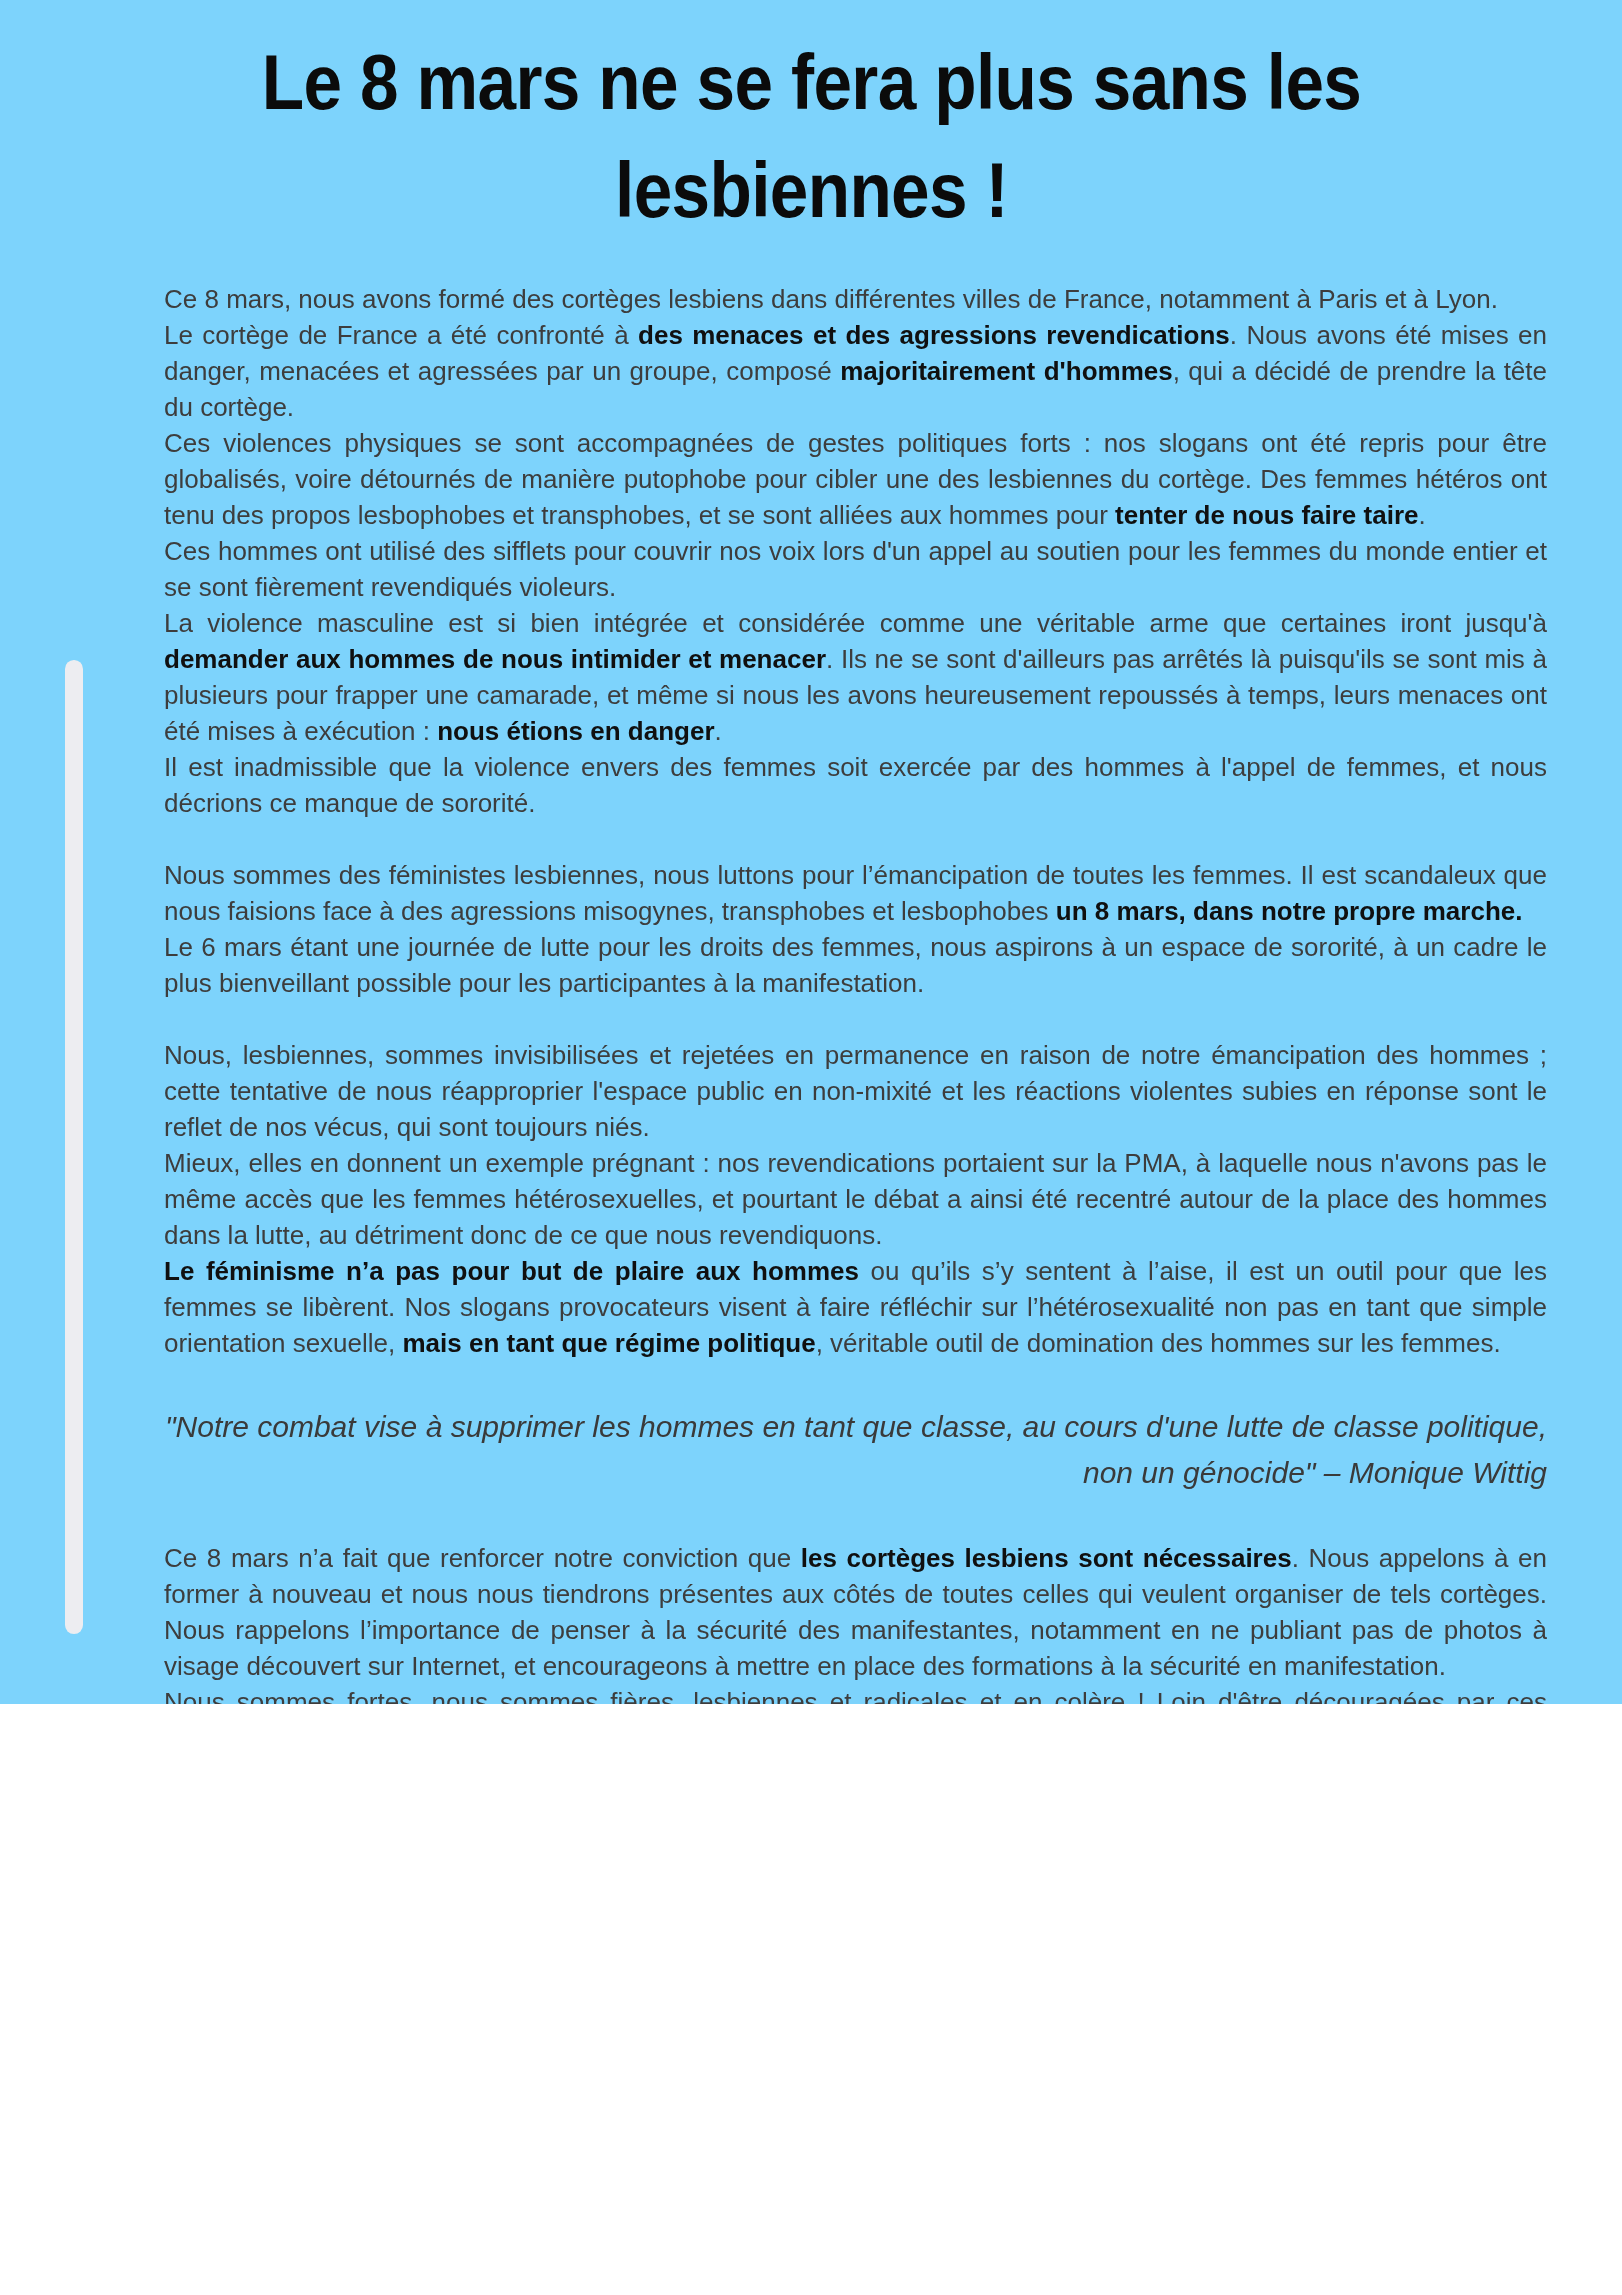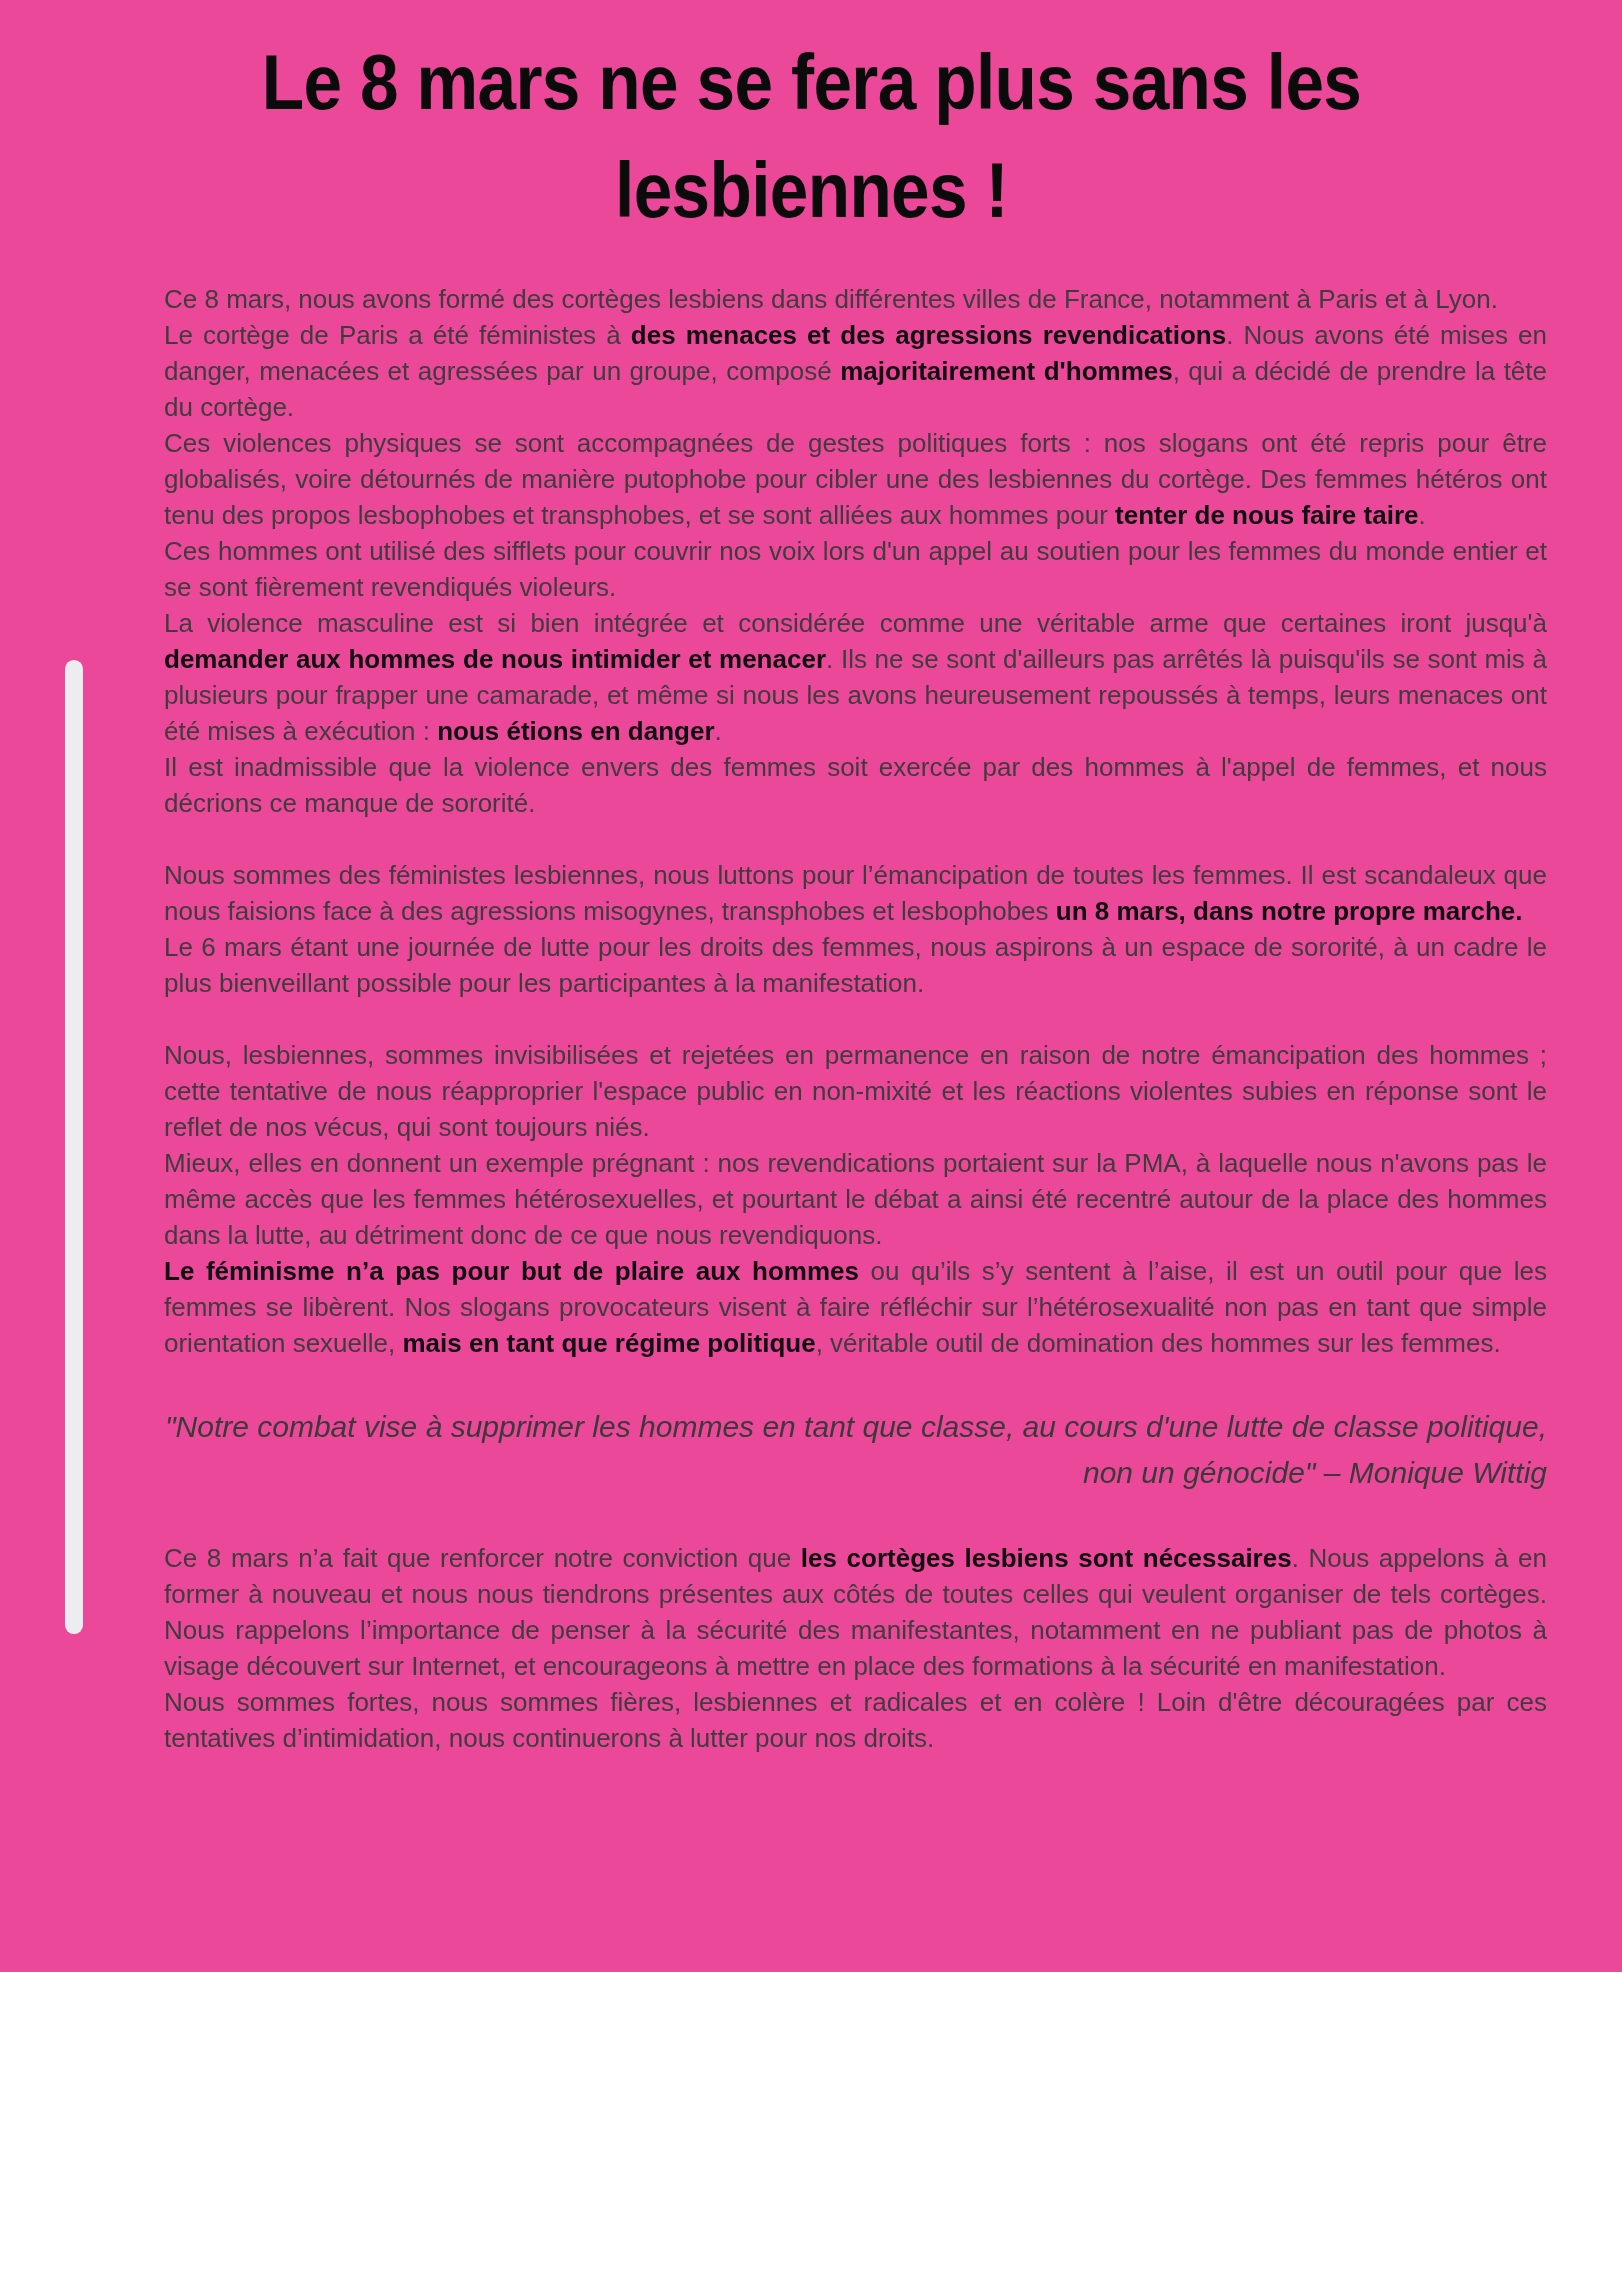--- a/index.html
+++ b/index.html
@@ -1,17 +1,17 @@
 <!DOCTYPE html>
 <html style="--logo-text-color: #5b4aa0; --logo-symbol-color: #211433;font-size:11.8px"><head>
 <meta charset="utf-8">
 <style>
   html,body { margin:0; padding:0; background:#ffffff; }
   .page {
-    position:relative; width:1623px; height:1972px; background:#ec4899;
+    position:relative; width:1623px; height:1704px; background:#7dd3fc;
     font-family:"Liberation Sans","DejaVu Sans",sans-serif; overflow:hidden;
   }
   .scrollbar-thumb {
     position:absolute; left:65px; top:660px; width:17.7px; height:974px;
     background:#ededf1; border-radius:8.9px;
   }
   .title {
     margin:28px auto 0; max-width:1313px; text-align:center;
     font-size:77px; line-height:108px; font-weight:700; color:#0b0b0b;
     letter-spacing:-0.7px; transform:scaleX(0.9); transform-origin:50% 0;
@@ -47,21 +47,21 @@
 <body>
 
 <div class="page">
 
   <div class="scrollbar-thumb"></div>
 
   <h1 class="title">Le 8 mars ne se fera plus sans les lesbiennes !</h1>
 
   <div class="content" id="document-body">
       <p><span>Ce 8 mars, nous avons formé des cortèges lesbiens dans différentes villes de France, notamment à Paris et à Lyon.</span></p>
-      <p><span>Le cortège de Paris a été féministes à </span><strong>des menaces et des agressions revendications</strong><span>. Nous avons été mises en danger, menacées et agressées par un groupe, composé </span><strong>majoritairement d'hommes</strong><span>, qui a décidé de prendre la tête du cortège.</span></p>
+      <p><span>Le cortège de France a été confronté à </span><strong>des menaces et des agressions revendications</strong><span>. Nous avons été mises en danger, menacées et agressées par un groupe, composé </span><strong>majoritairement d'hommes</strong><span>, qui a décidé de prendre la tête du cortège.</span></p>
       <p><span>Ces violences physiques se sont accompagnées de gestes politiques forts : nos slogans ont été repris pour être globalisés, voire détournés de manière putophobe pour cibler une des lesbiennes du cortège. Des femmes hétéros ont tenu des propos lesbophobes et transphobes, et se sont alliées aux hommes pour </span><strong>tenter de nous faire taire</strong><span>.</span></p>
       <p><span>Ces hommes ont utilisé des sifflets pour couvrir nos voix lors d'un appel au soutien pour les femmes du monde entier et se sont fièrement revendiqués violeurs.</span></p>
       <p><span>La violence masculine est si bien intégrée et considérée comme une véritable arme que certaines iront jusqu'à </span><strong>demander aux hommes de nous intimider et menacer</strong><span>. Ils ne se sont d'ailleurs pas arrêtés là puisqu'ils se sont mis à plusieurs pour frapper une camarade, et même si nous les avons heureusement repoussés à temps, leurs menaces ont été mises à exécution : </span><strong>nous étions en danger</strong><span>.</span></p>
       <p><span>Il est inadmissible que la violence envers des femmes soit exercée par des hommes à l'appel de femmes, et nous décrions ce manque de sororité.</span></p>
       <div class="spacer"></div>
       <p><span>Nous sommes des féministes lesbiennes, nous luttons pour l’émancipation de toutes les femmes. Il est scandaleux que nous faisions face à des agressions misogynes, transphobes et lesbophobes </span><strong>un 8 mars, dans notre propre marche.</strong></p>
       <p><span>Le 6 mars étant une journée de lutte pour les droits des femmes, nous aspirons à un espace de sororité, à un cadre le plus bienveillant possible pour les participantes à la manifestation.</span></p>
       <div class="spacer"></div>
       <p><span>Nous, lesbiennes, sommes invisibilisées et rejetées en permanence en raison de notre émancipation des hommes ; cette tentative de nous réapproprier l'espace public en non-mixité et les réactions violentes subies en réponse sont le reflet de nos vécus, qui sont toujours niés.</span></p>
       <p><span>Mieux, elles en donnent un exemple prégnant : nos revendications portaient sur la PMA, à laquelle nous n'avons pas le même accès que les femmes hétérosexuelles, et pourtant le débat a ainsi été recentré autour de la place des hommes dans la lutte, au détriment donc de ce que nous revendiquons.</span></p>

